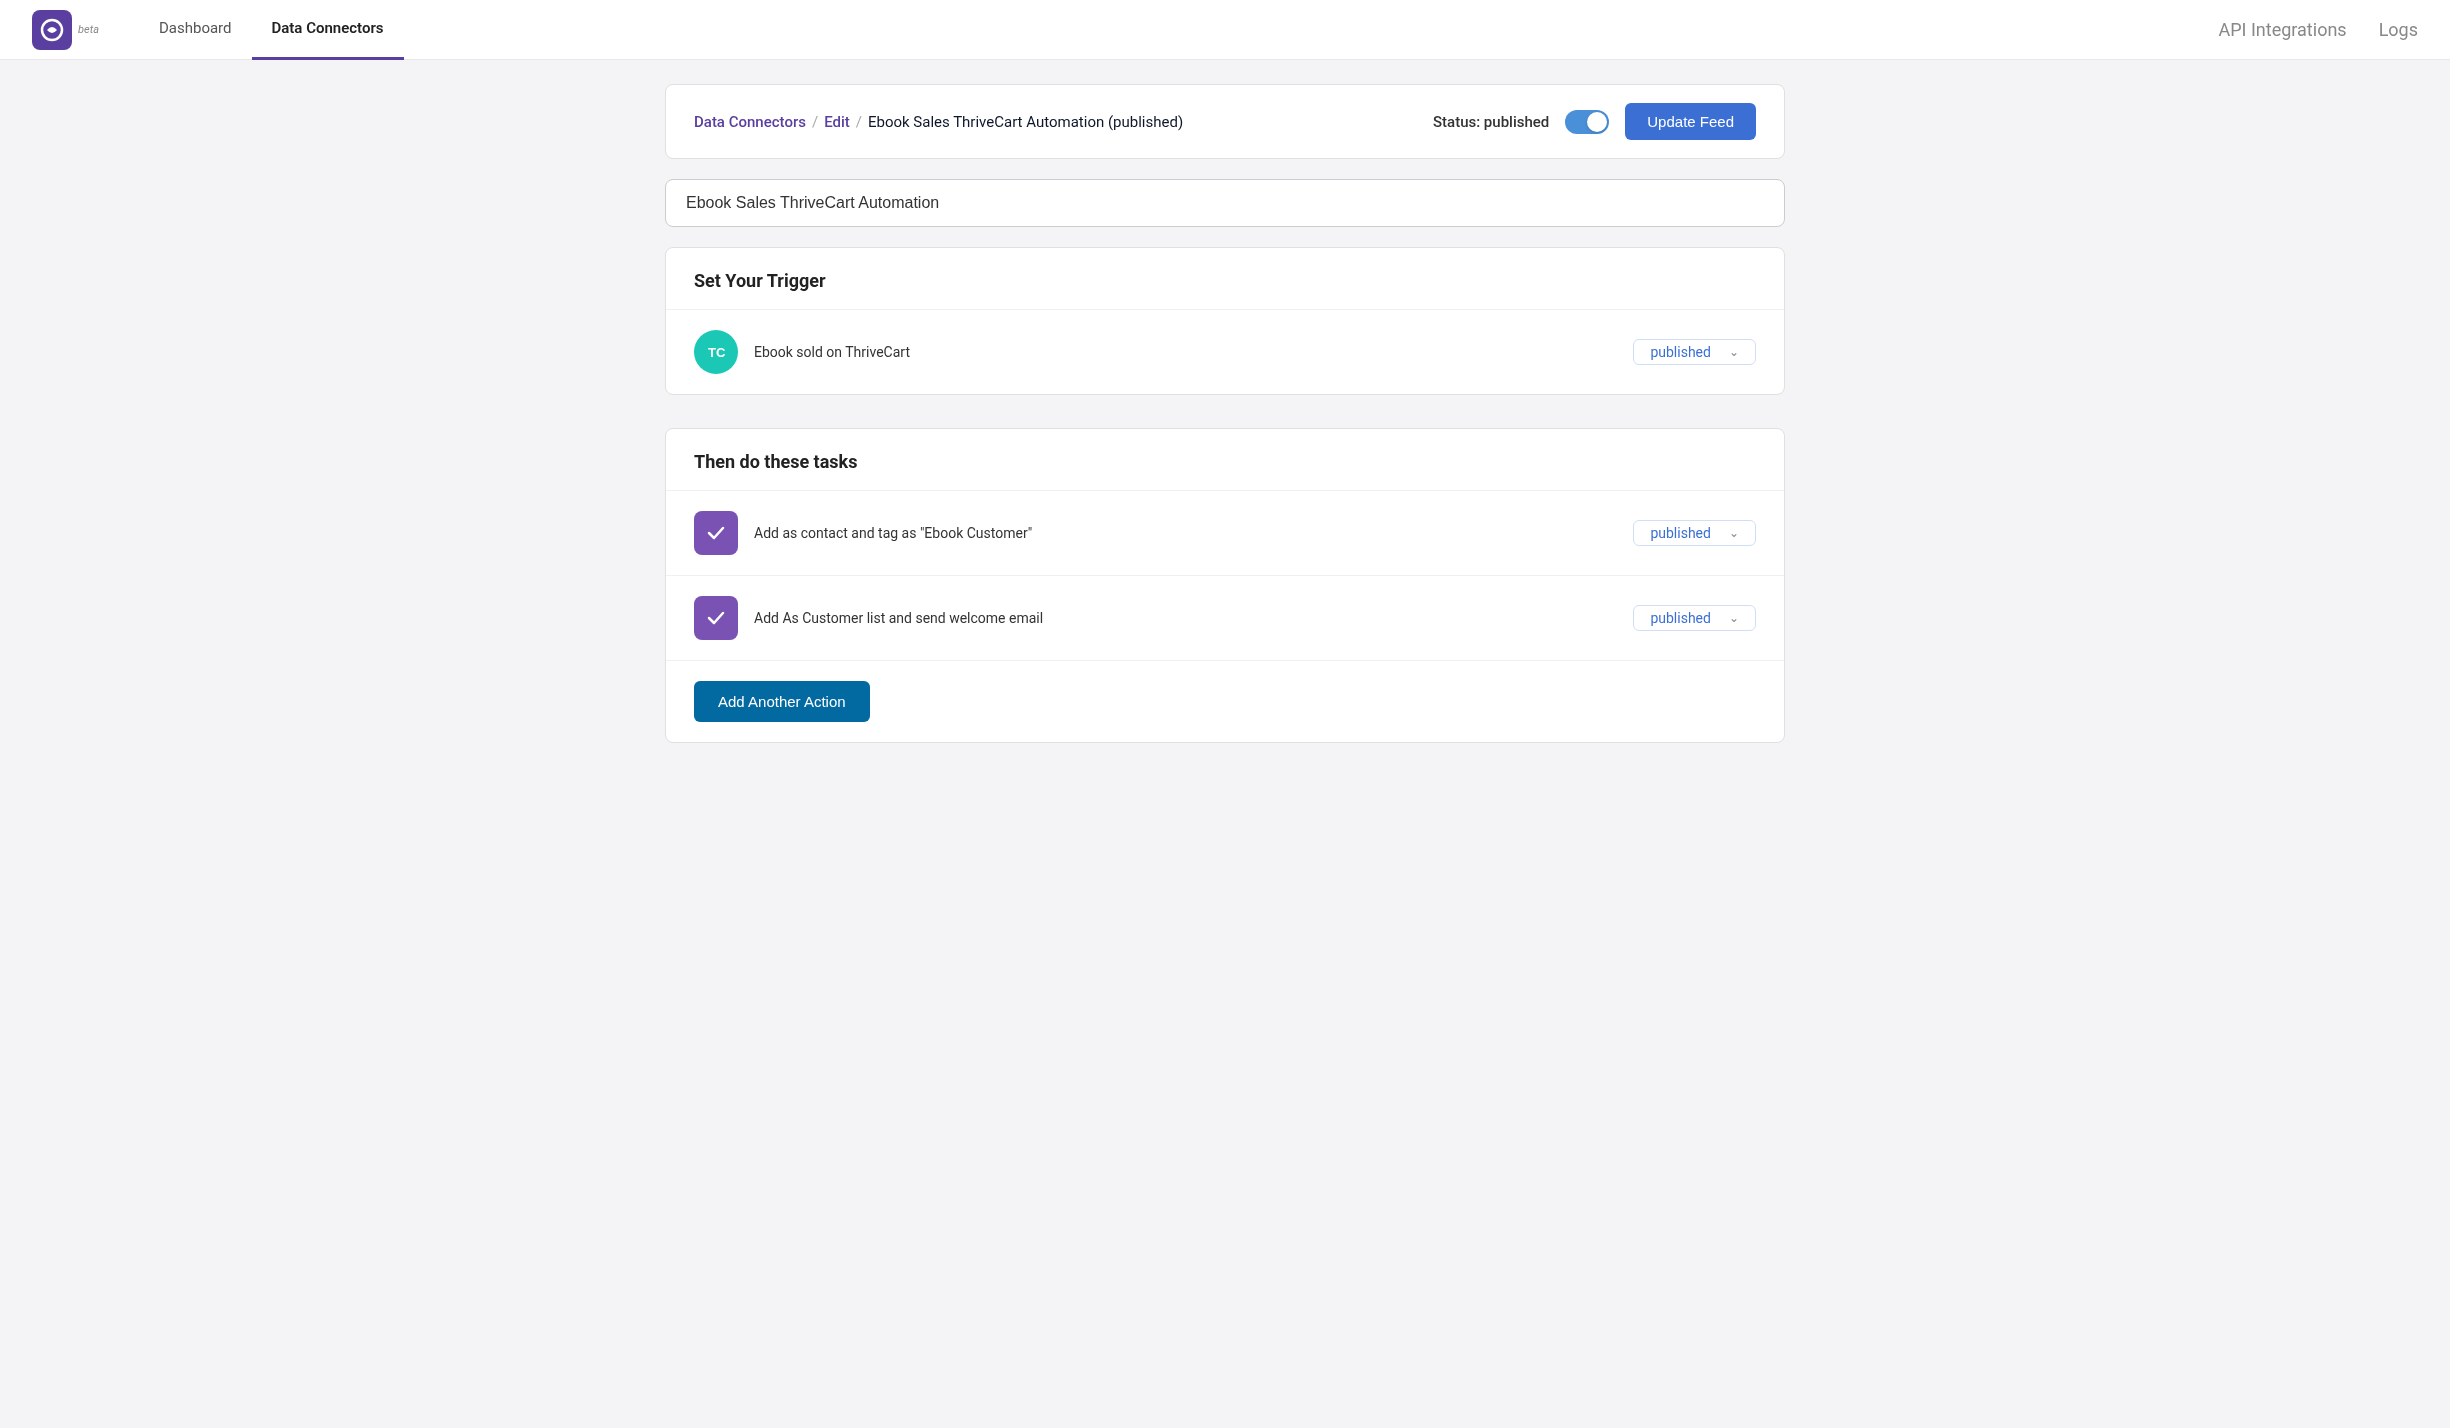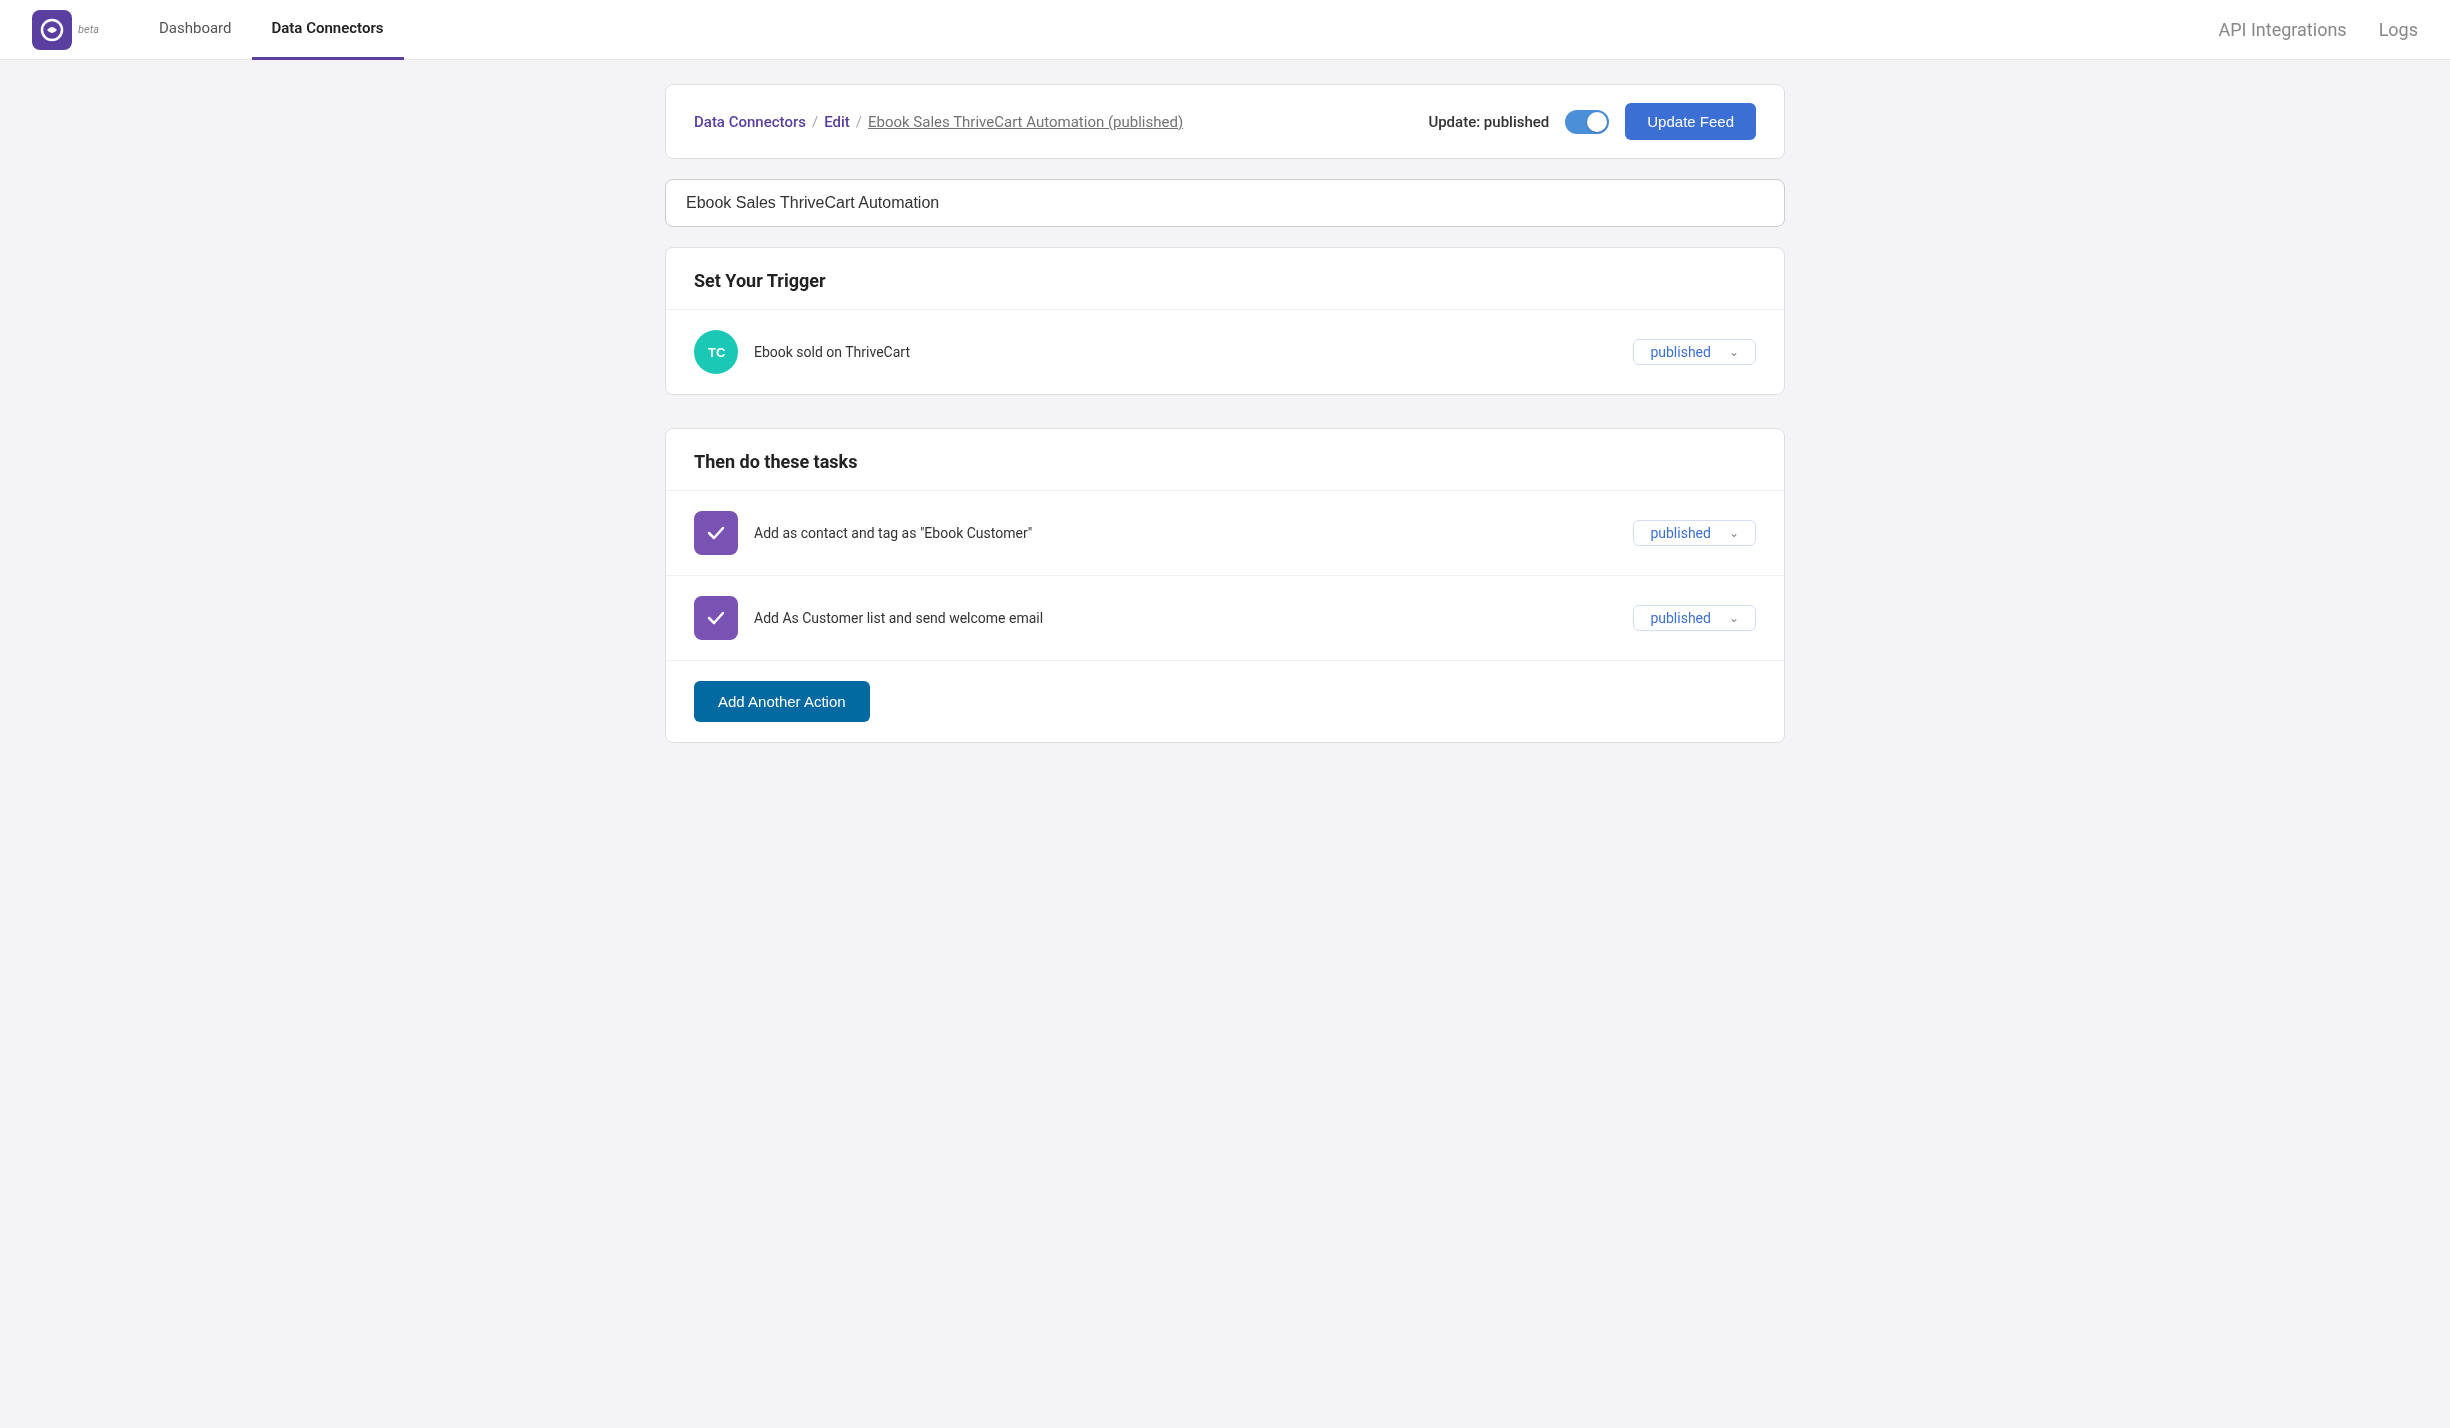--- a/index.html
+++ b/index.html
@@ -107,22 +107,21 @@
     }
     .breadcrumb .bc-link {
       color: #5a3fa0;
       cursor: pointer;
       font-weight: 500;
     }
     .breadcrumb .bc-sep {
       color: #aaa;
     }
     .breadcrumb .bc-current {
-      color: #737373;
-      text-decoration: underline;
+      color: #0f172a;
     }
     .breadcrumb-actions {
       display: flex;
       align-items: center;
       gap: 16px;
     }
     .status-label {
       font-size: 15px;
       color: #333;
       font-weight: 500;
@@ -302,21 +301,21 @@
 
   <div class="breadcrumb-bar">
     <div class="breadcrumb">
       <span class="bc-link">Data Connectors</span>
       <span class="bc-sep">/</span>
       <span class="bc-link">Edit</span>
       <span class="bc-sep">/</span>
       <span class="bc-current">Ebook Sales ThriveCart Automation (published)</span>
     </div>
     <div class="breadcrumb-actions">
-      <span class="status-label">Update: published</span>
+      <span class="status-label">Status: published</span>
       <label class="toggle-switch">
 
         <div class="toggle-track"></div>
         <div class="toggle-thumb"></div>
       </label>
       <button class="btn-update">Update Feed</button>
     </div>
   </div>
 
   <div class="name-input-wrap">

